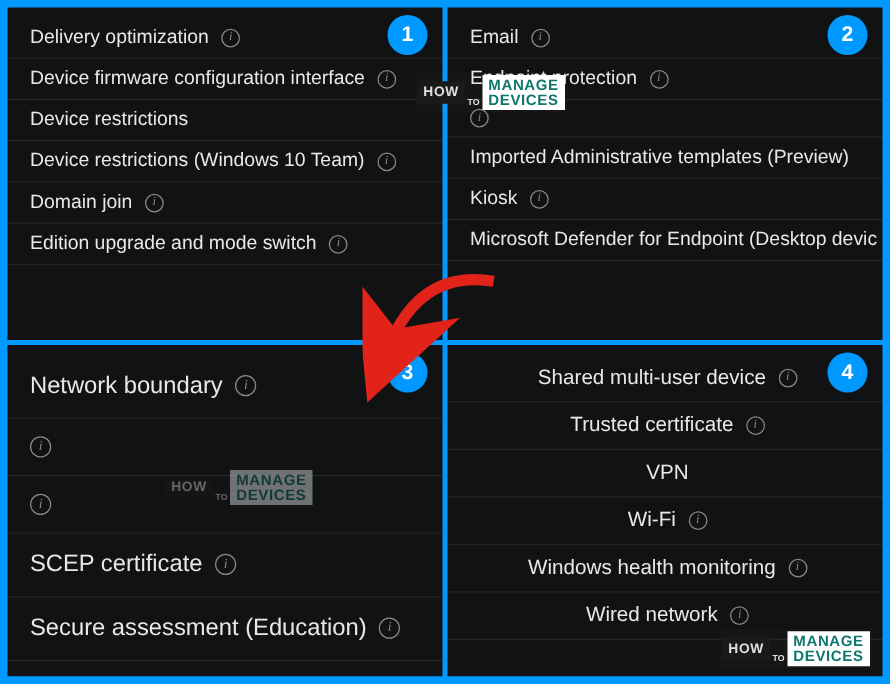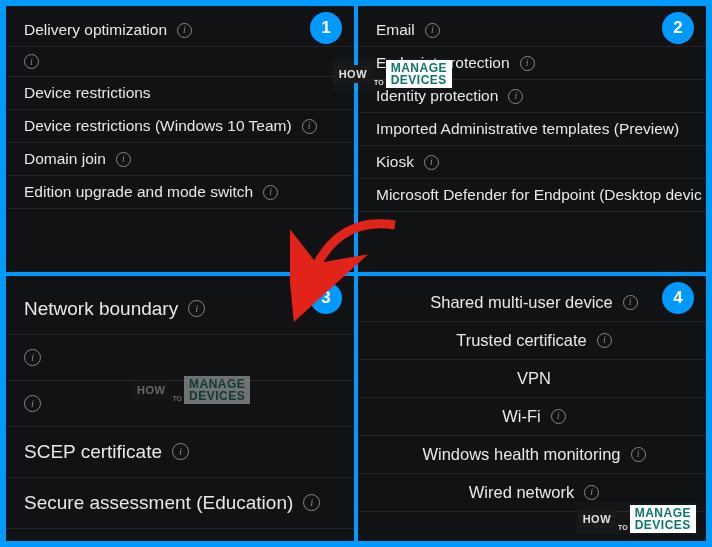--- a/index.html
+++ b/index.html
@@ -145,20 +145,21 @@
 </head>
 <body>
 
 <div class="grid">
   <div class="panel panel-1">
     <div class="list-item">
         <span class="label">Delivery optimization</span>
         <span class="info-icon">i</span>
       </div>
       <div class="list-item">
+        <span class="label">Device firmware configuration interface</span>
         <span class="info-icon">i</span>
       </div>
       <div class="list-item">
         <span class="label">Device restrictions</span>
       </div>
       <div class="list-item">
         <span class="label">Device restrictions (Windows 10 Team)</span>
         <span class="info-icon">i</span>
       </div>
       <div class="list-item">
@@ -174,21 +175,20 @@
   <div class="panel panel-2">
     <div class="list-item">
         <span class="label">Email</span>
         <span class="info-icon">i</span>
       </div>
       <div class="list-item">
         <span class="label">Endpoint protection</span>
         <span class="info-icon">i</span>
       </div>
       <div class="list-item">
-        <span class="label">Identity protection</span>
         <span class="info-icon">i</span>
       </div>
       <div class="list-item">
         <span class="label">Imported Administrative templates (Preview)</span>
       </div>
       <div class="list-item">
         <span class="label">Kiosk</span>
         <span class="info-icon">i</span>
       </div>
       <div class="list-item">

